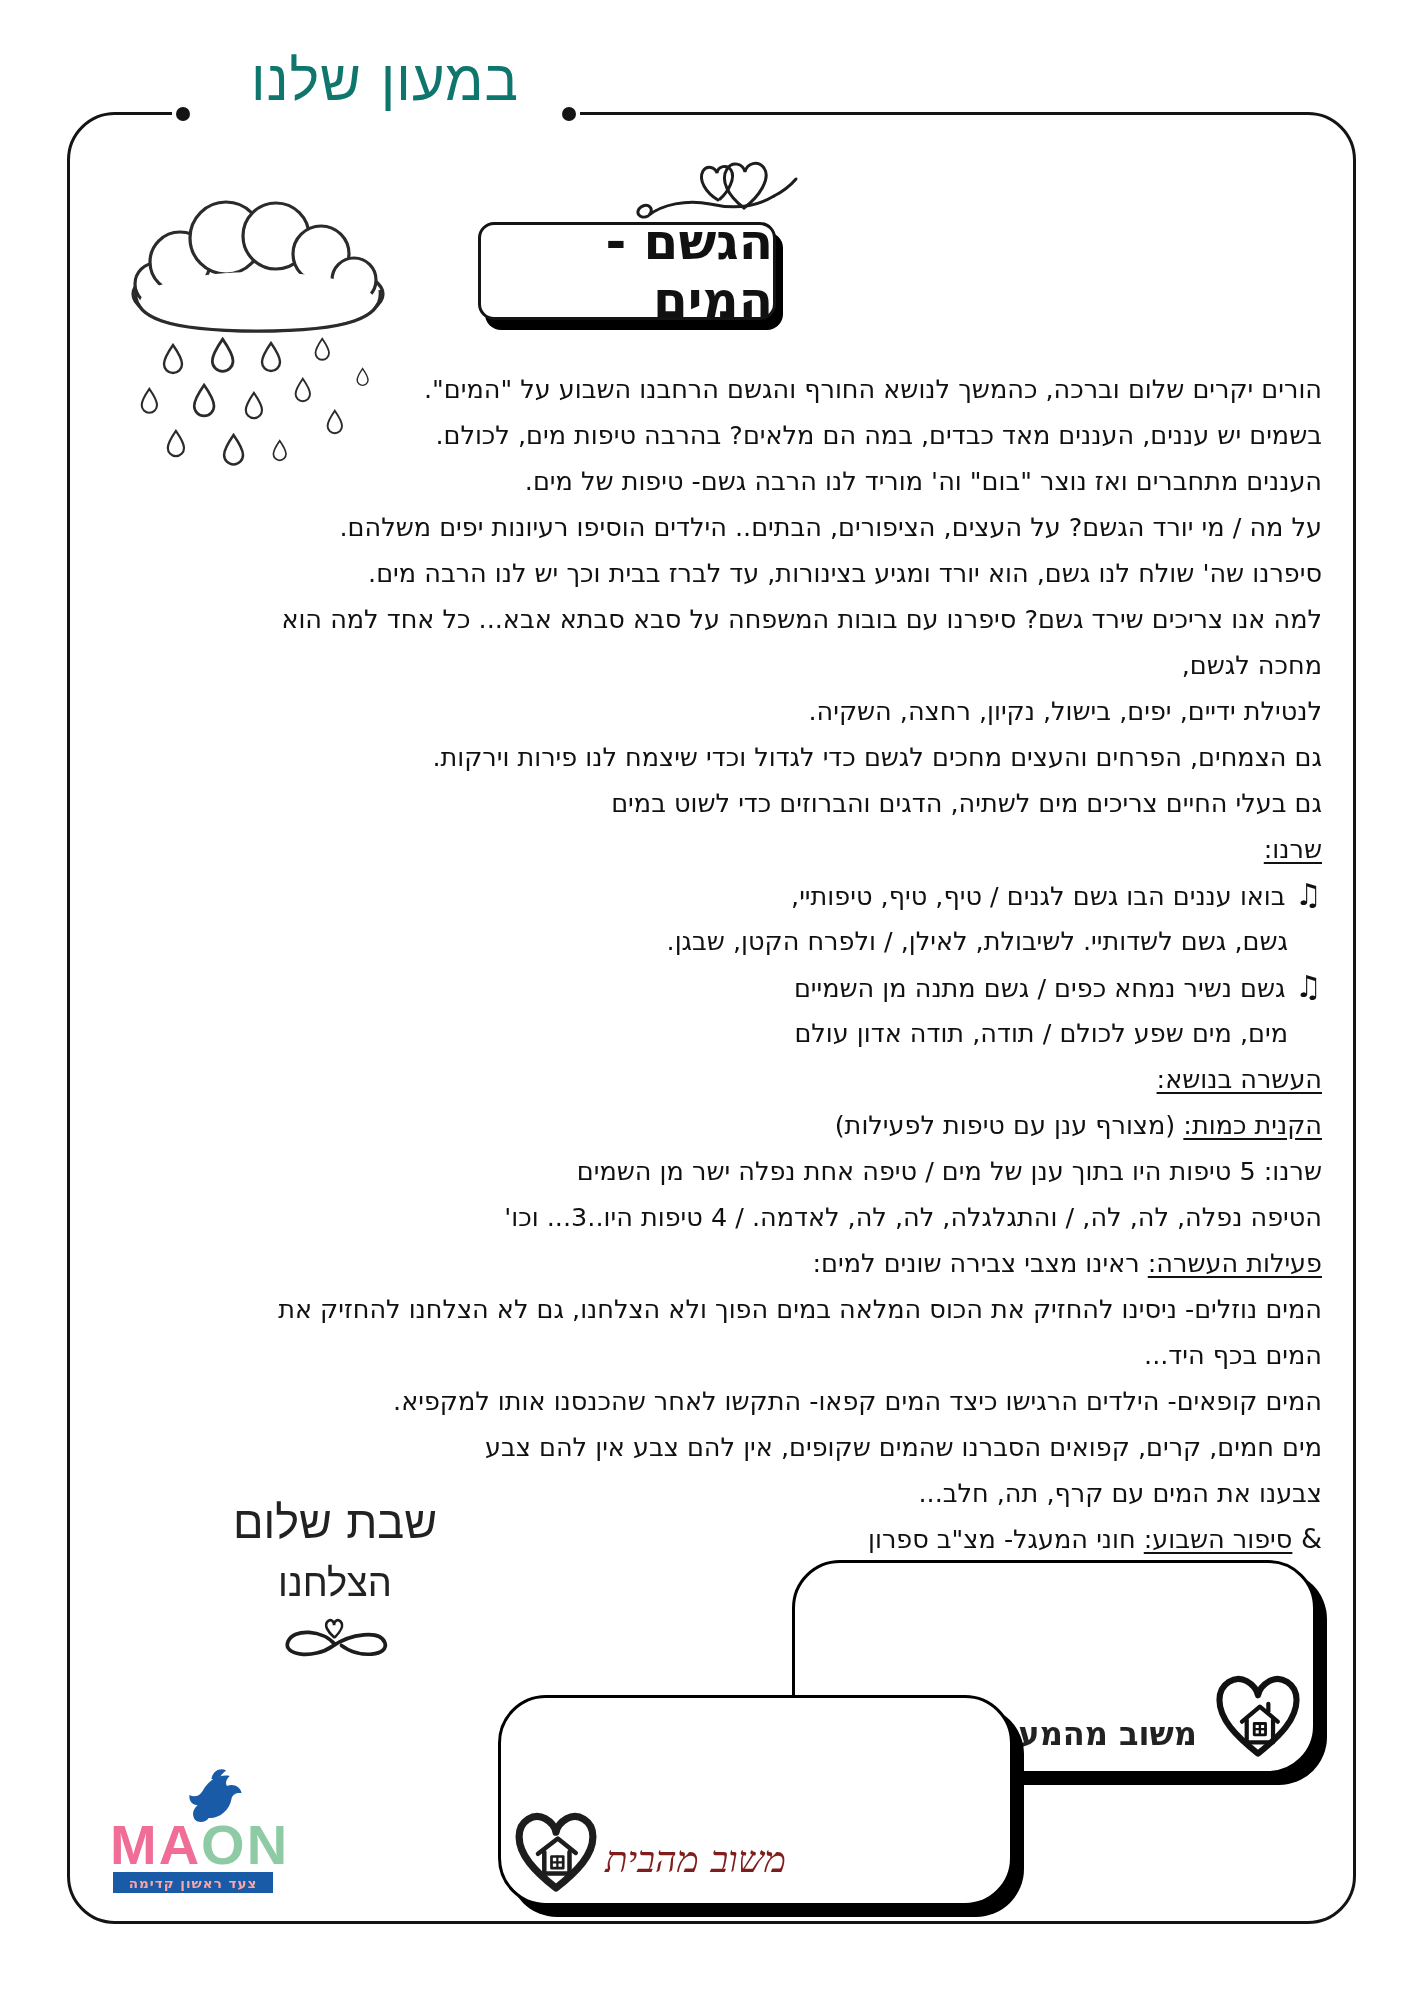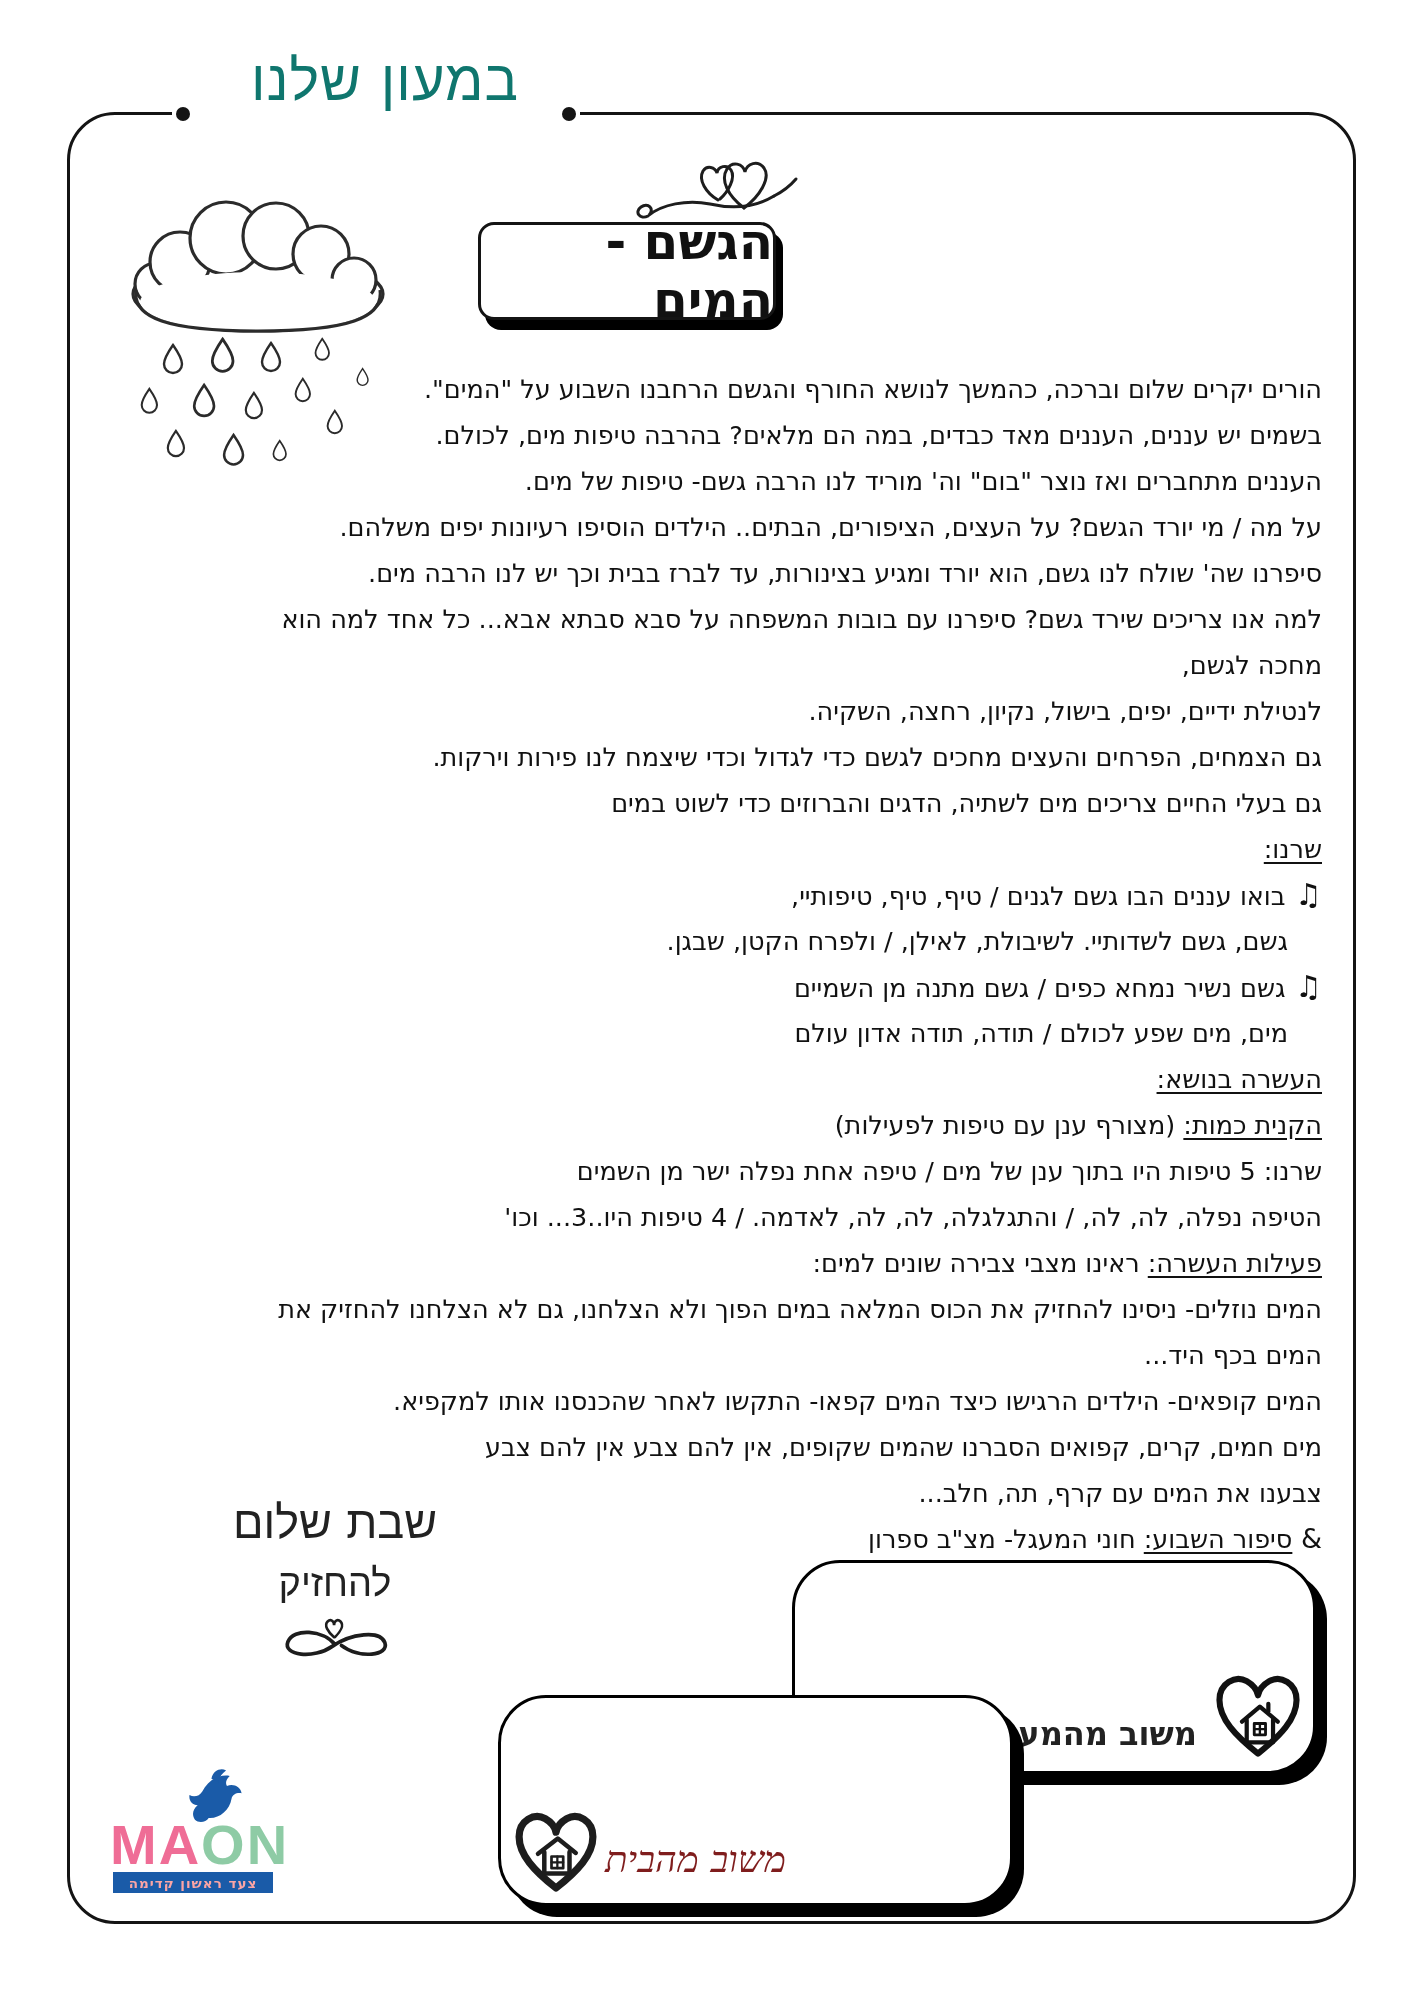--- a/index.html
+++ b/index.html
@@ -137,21 +137,21 @@
       <div class="bline"><span>המים נוזלים- ניסינו להחזיק את הכוס המלאה במים הפוך ולא הצלחנו, גם לא הצלחנו להחזיק את</span></div>
       <div class="bline"><span>המים בכף היד...</span></div>
       <div class="bline"><span>המים קופאים- הילדים הרגישו כיצד המים קפאו- התקשו לאחר שהכנסנו אותו למקפיא.</span></div>
       <div class="bline"><span>מים חמים, קרים, קפואים הסברנו שהמים שקופים, אין להם צבע אין להם צבע</span></div>
       <div class="bline"><span>צבענו את המים עם קרף, תה, חלב...</span></div>
       <div class="bline"><span class="amp">&amp; </span><span class="ul">סיפור השבוע:</span><span> חוני המעגל- מצ"ב ספרון</span></div>
     </div>
 
   <div class="abs signoff">
     <div class="l1">שבת שלום</div>
-    <div class="l2">להחזיק</div>
+    <div class="l2">הצלחנו</div>
     <svg width="120" height="56" viewBox="0 0 130 60">
       <g fill="none" stroke="#1d1d1d" stroke-linecap="round">
         <path stroke-width="4" d="M65 36 C52 20 20 18 14 33 C8 48 42 52 62 38 C82 24 114 20 119 34 C124 48 92 52 72 37"></path>
         <path stroke-width="2.8" d="M64 28 C57 22 53 15 57 11 C60 8 64 10 64 15 C64 10 68 8 71 11 C75 15 71 22 65 28"></path>
       </g>
     </svg>
   </div>
 
   <div class="abs fb-box fb-maon">
     <div class="abs fb-maon-label">משוב מהמעון</div>

